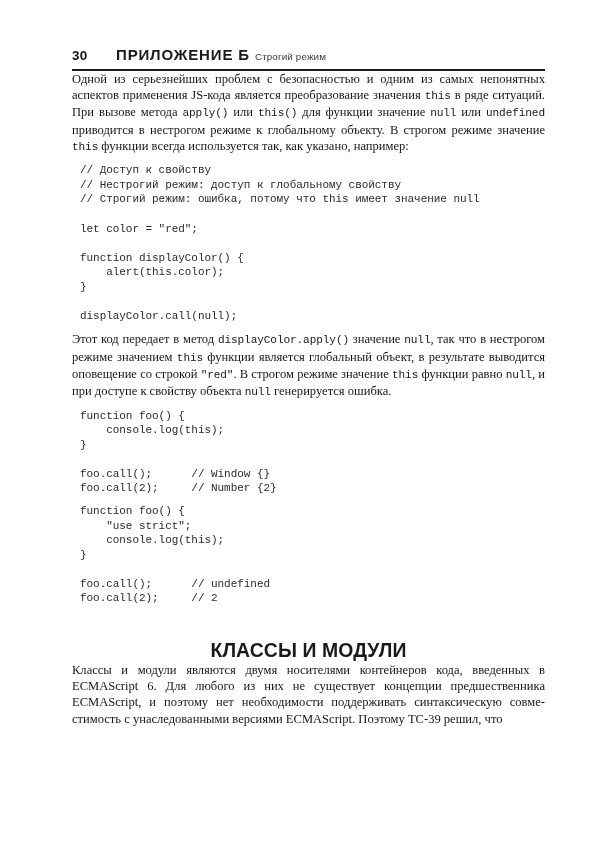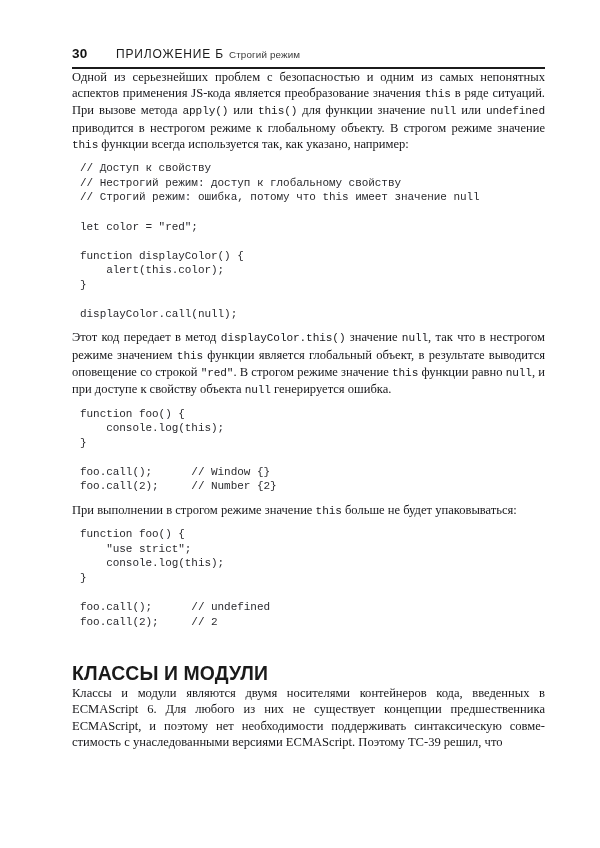--- a/index.html
+++ b/index.html
@@ -42,22 +42,22 @@
   }
   .folio {
     font-size: 13.5px;
     font-weight: bold;
     letter-spacing: 0.2px;
     color: #111;
     width: 44px;
     flex: 0 0 44px;
   }
   .head-appendix {
-    font-size: 12px;
-    font-weight: normal;
+    font-size: 15px;
+    font-weight: bold;
     letter-spacing: 0.85px;
     text-transform: uppercase;
     color: #1b1b1b;
     white-space: nowrap;
     text-align: center;
   }
   .head-title {
     font-size: 9.8px;
     letter-spacing: 0.15px;
     color: #3a3a3a;
@@ -147,42 +147,41 @@
 // Строгий режим: ошибка, потому что this имеет значение null
 
 let color = "red";
 
 function displayColor() {
     alert(this.color);
 }
 
 displayColor.call(null);</pre>
 
-    <p class="body">Этот код передает в метод <code class="inline">displayColor.this()</code> значение <code class="inline">null</code>, так что в нестрогом
+    <p class="body">Этот код передает в метод <code class="inline">displayColor.apply()</code> значение <code class="inline">null</code>, так что в нестрогом
       режиме значением <code class="inline">this</code> функции является глобальный объект, в результате выво­дится оповещение со строкой <code class="inline">"red"</code>. В строгом режиме значение <code class="inline">this</code> функции равно
       <code class="inline">null</code>, и при доступе к свойству объекта <code class="inline">null</code> генерируется ошибка.</p>
 
 
     <pre class="code gap-code-top tight-bottom">function foo() {
     console.log(this);
 }
 
 foo.call();      // Window {}
 foo.call(2);     // Number {2}</pre>
 
-    <p class="body tight-top tight-bottom">При выполнении в строгом режиме значение <code class="inline">this</code> больше не будет упаковываться:</p>
 
     <pre class="code tight-top">function foo() {
     "use strict";
     console.log(this);
 }
 
 foo.call();      // undefined
 foo.call(2);     // 2</pre>
 
-    <h1 class="section-title h-klassy" style="margin-top:34px;">КЛАССЫ И МОДУЛИ</h1>
+    <h1 class="section-title h-klassy" style="margin-top:34px;text-align:center;">КЛАССЫ И МОДУЛИ</h1>
 
     <p class="body gap-before-para">Классы и модули являются двумя носителями контейнеров кода, введенных
       в ECMAScript 6. Для любого из них не существует концепции предшественника
       ECMAScript, и поэтому нет необходимости поддерживать синтаксическую совме­стимость с унаследованными версиями ECMAScript. Поэтому ТС-39 решил, что</p>
 
   </div>
 </div>
 
 </body></html>

